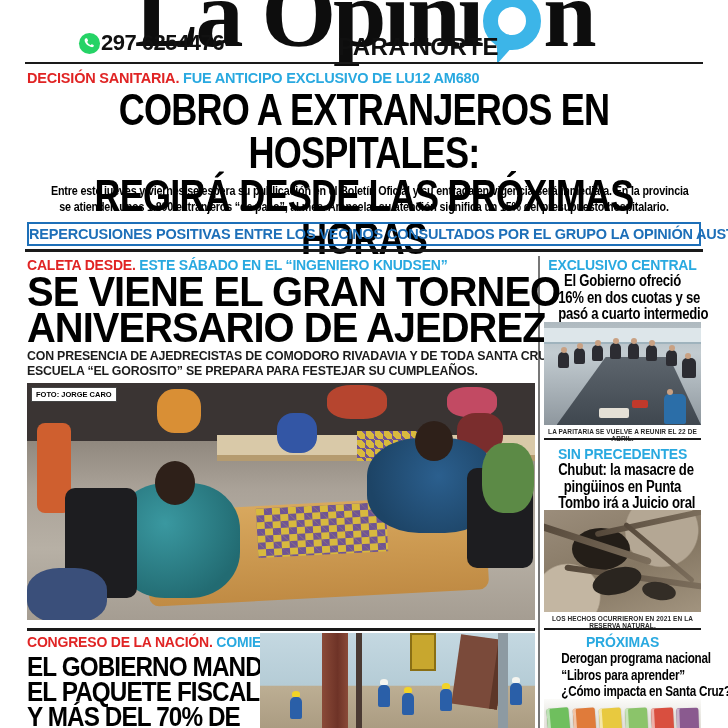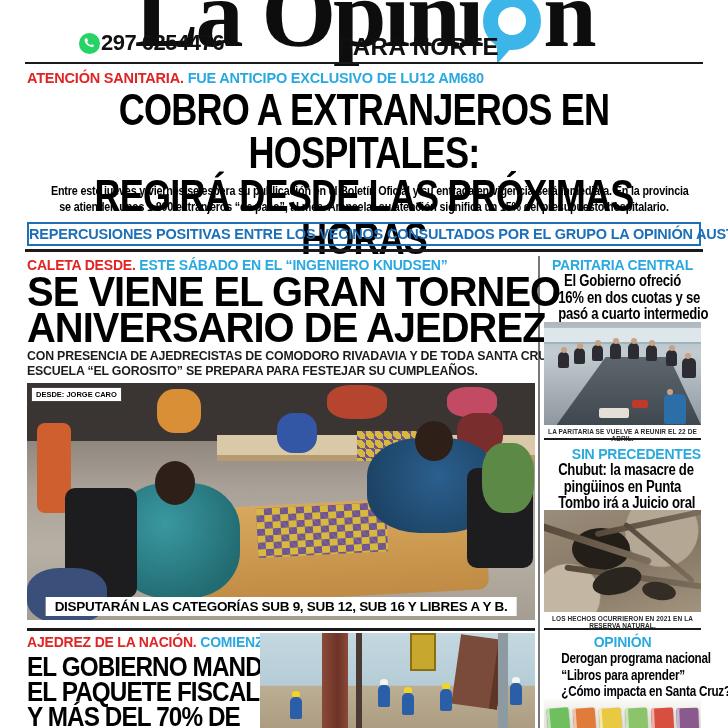--- a/index.html
+++ b/index.html
@@ -94,21 +94,21 @@
     <path d="M8.2 6.4c-.5.1-1.3 1-1.3 2.1 0 2 1.7 4.4 4 5.9 2 1.3 3.8 1.7 4.6 1.3.7-.3 1.2-1.1 1.1-1.6-.1-.4-1.6-1.2-2-1.3-.4-.1-.8.3-1.1.6-.3.3-.6.3-1.1 0-1-.5-2.1-1.6-2.6-2.6-.2-.4-.1-.7.1-.9.3-.3.7-.7.6-1.1-.1-.4-.9-2-1.3-2.2-.3-.2-.7-.2-1-.2z" fill="#fff"></path>
   </svg>
   <span class="phone-num">297 6254476</span>
 </div>
 
 <div class="abs tagline">PARA NORTE</div>
 
 <div class="abs rule" style="left:25px;right:25px;top:62px;height:2px;"></div>
 
 <div class="abs kick" style="left:27px;top:70px;">
-  <span class="red">ATENCIÓN SANITARIA.</span>
+  <span class="red">DECISIÓN SANITARIA.</span>
   <span class="blue">FUE ANTICIPO EXCLUSIVO DE LU12 AM680</span>
 </div>
 
 <div class="abs h-xl">
   <div>COBRO A EXTRANJEROS EN HOSPITALES:</div>
   <div>REGIRÁ DESDE LAS PRÓXIMAS HORAS</div>
 </div>
 
 <div class="abs deck-xl">
   <div>Entre este jueves y viernes se espera su publicación en el Boletín Oficial y su entrada en vigencia será inmediata. En la provincia</div>
@@ -149,28 +149,27 @@
   <div style="left:120px;top:120px;width:340px;height:95px;background:linear-gradient(180deg,#d8a85e,#c08b44);border-radius:10px;transform:rotate(-3deg);"></div>
   <div class="board" style="left:230px;top:118px;width:130px;height:58px;transform:rotate(-3deg) scaleY(.85);"></div>
   <div class="blob" style="left:88px;top:100px;width:125px;height:115px;background:radial-gradient(circle at 40% 35%,#3a98a0,#226b72 75%);"></div>
   <div class="blob" style="left:128px;top:78px;width:40px;height:44px;background:#2e2019;border-radius:50%;"></div>
   <div class="blob" style="left:340px;top:55px;width:130px;height:95px;background:radial-gradient(circle at 55% 40%,#2b5f8e,#1d4466 75%);"></div>
   <div class="blob" style="left:388px;top:38px;width:38px;height:40px;background:#2e2019;border-radius:50%;"></div>
   <div style="left:38px;top:105px;width:72px;height:110px;background:#1d1d20;border-radius:10px;"></div>
   <div style="left:440px;top:85px;width:66px;height:100px;background:#1d1d20;border-radius:10px;"></div>
   <div class="blob" style="left:455px;top:60px;width:52px;height:70px;background:#5c8a46;"></div>
   <div class="blob" style="left:0px;top:185px;width:80px;height:55px;background:#3a4f7a;"></div>
-  <span class="chip credit-chip">DESDE: JORGE CARO</span>
-  <span class="chip cap-chip">DISPUTARÁN LAS CATEGORÍAS SUB 9, SUB 12, SUB 16 Y LIBRES A Y B.</span>
+  <span class="chip credit-chip">FOTO: JORGE CARO</span>
 </div>
 
 <div class="abs rule" style="left:27px;width:508px;top:628px;"></div>
 
 <div class="abs kick" style="left:27px;top:634px;font-size:14px;">
-  <span class="red">AJEDREZ DE LA NACIÓN.</span>
+  <span class="red">CONGRESO DE LA NACIÓN.</span>
   <span class="blue">COMIENZA EL DEBATE</span>
 </div>
 
 <div class="abs h-left h3" style="left:27px;top:655px;">
   <div>EL GOBIERNO MANDÓ</div>
   <div>EL PAQUETE FISCAL</div>
   <div>Y MÁS DEL 70% DE</div>
 
 </div>
 
@@ -181,21 +180,21 @@
   <div style="left:150px;top:0;width:26px;height:38px;background:#c8a72e;box-shadow:inset 0 0 0 2px #8a6f14;"></div>
   <div style="left:196px;top:4px;width:46px;height:70px;background:#7a4a3a;transform:rotate(8deg);box-shadow:inset -8px 0 0 #5d3628;"></div>
   <div style="left:238px;top:0;width:10px;height:95px;background:#8d9aa2;"></div>
   <div class="worker wh" style="left:118px;top:52px;"></div>
   <div class="worker" style="left:142px;top:60px;"></div>
   <div class="worker" style="left:180px;top:56px;"></div>
   <div class="worker wh" style="left:250px;top:50px;"></div>
   <div class="worker" style="left:30px;top:64px;"></div>
 </div>
 
-<div class="abs kick-center" style="left:544px;width:157px;top:257px;">PARITARIA CENTRAL</div>
+<div class="abs kick-center" style="left:544px;width:157px;top:257px;">EXCLUSIVO CENTRAL</div>
 <div class="abs h-col" style="left:544px;width:157px;top:273px;">
   <div>El Gobierno ofreció</div>
   <div>16% en dos cuotas y se</div>
   <div>pasó a cuarto intermedio</div>
 </div>
 <div class="photo" style="left:544px;top:322px;width:157px;height:103px;">
   <div class="meet-bg"></div>
   <div style="left:0;top:6px;width:157px;height:16px;background:#dde6ea;box-shadow:inset 0 -2px 0 #9fb3bd;"></div>
   <div class="meet-table"></div>
   <div class="person" style="left:14px;top:30px;"></div>
@@ -206,40 +205,40 @@
   <div class="person" style="left:102px;top:23px;"></div>
   <div class="person" style="left:122px;top:28px;"></div>
   <div class="person" style="left:138px;top:36px;width:14px;height:20px;"></div>
   <div class="person" style="left:120px;top:72px;width:22px;height:30px;background:#2b6ea8;"></div>
   <div style="left:88px;top:78px;width:16px;height:8px;background:#c0392b;border-radius:2px;"></div>
   <div style="left:55px;top:86px;width:30px;height:10px;background:#e4e0d6;border-radius:2px;"></div>
 </div>
 <div class="abs cap" style="left:544px;width:157px;top:428px;">LA PARITARIA SE VUELVE A REUNIR EL 22 DE ABRIL.</div>
 <div class="abs rule" style="left:544px;width:157px;top:438px;height:2px;"></div>
 
-<div class="abs kick-center" style="left:544px;width:157px;top:446px;text-align:right;">SIN PRECEDENTES</div>
+<div class="abs kick-center" style="left:544px;width:157px;top:446px;">SIN PRECEDENTES</div>
 <div class="abs h-col" style="left:544px;width:157px;top:462px;">
   <div>Chubut: la masacre de</div>
   <div>pingüinos en Punta</div>
   <div>Tombo irá a Juicio oral</div>
 </div>
 <div class="photo" style="left:544px;top:510px;width:157px;height:102px;">
   <div class="peng-bg"></div>
   <div class="dark-blob" style="left:28px;top:18px;width:58px;height:42px;"></div>
   <div class="root" style="left:-10px;top:30px;width:120px;height:7px;transform:rotate(18deg);"></div>
   <div class="root" style="left:50px;top:10px;width:110px;height:6px;transform:rotate(-12deg);"></div>
   <div class="root" style="left:20px;top:64px;width:140px;height:6px;transform:rotate(8deg);"></div>
   <div class="root" style="left:70px;top:40px;width:90px;height:5px;transform:rotate(40deg);"></div>
   <div class="dark-blob" style="left:48px;top:58px;width:50px;height:26px;transform:rotate(-15deg);background:#2a251f;"></div>
   <div class="dark-blob" style="left:98px;top:72px;width:34px;height:18px;transform:rotate(10deg);background:#332d26;"></div>
 </div>
 <div class="abs cap" style="left:544px;width:157px;top:615px;">LOS HECHOS OCURRIERON EN 2021 EN LA RESERVA NATURAL.</div>
 <div class="abs rule" style="left:544px;width:157px;top:628px;height:2px;"></div>
 
-<div class="abs kick-center" style="left:544px;width:157px;top:634px;">OPINIÓN</div>
+<div class="abs kick-center" style="left:544px;width:157px;top:634px;">PRÓXIMAS</div>
 <div class="abs h-col tight" style="left:544px;width:157px;top:650px;">
   <div>Derogan programa nacional</div>
   <div>“Libros para aprender”</div>
   <div>¿Cómo impacta en Santa Cruz?</div>
 </div>
 <div class="photo" style="left:544px;top:699px;width:157px;height:29px;">
   <div class="shelf-bg"></div>
   <div class="book" style="left:4px;background:#6fbf5e;transform:rotate(-5deg);"></div>
   <div class="book" style="left:30px;background:#e07b3a;transform:rotate(-4deg);"></div>
   <div class="book" style="left:56px;background:#e8c93f;transform:rotate(-4deg);"></div>

